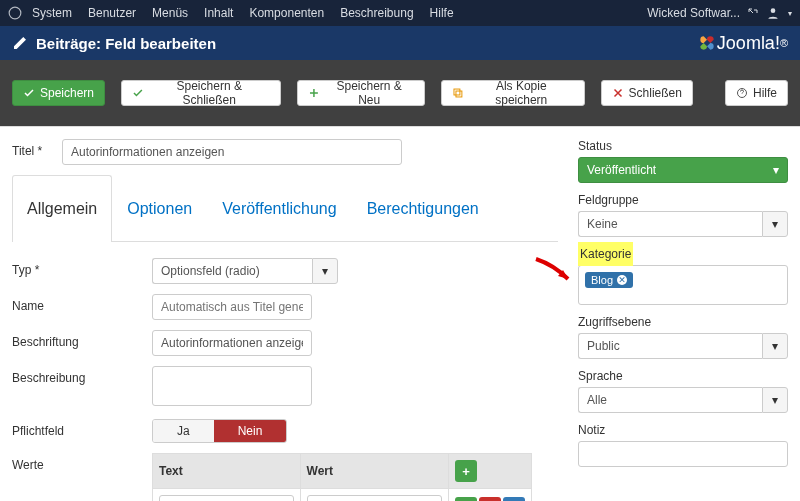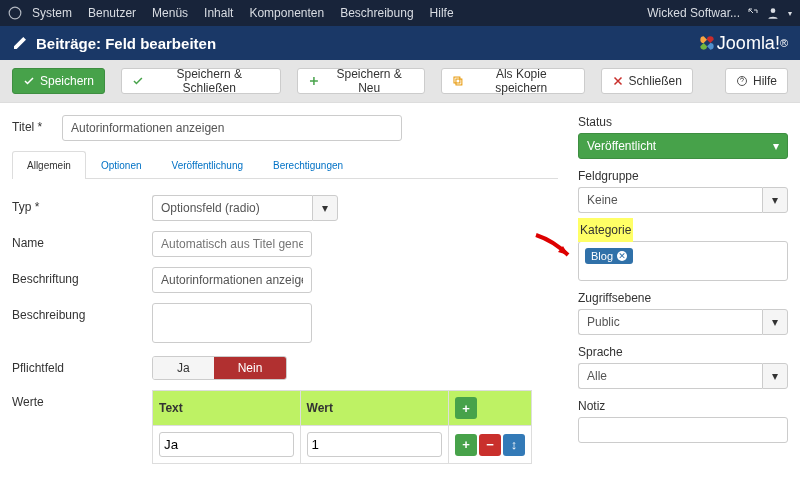--- a/index.html
+++ b/index.html
@@ -7,56 +7,56 @@
 .topbar{background:#18243a;color:#d9dde3;height:26px;display:flex;align-items:center;padding:0 8px;font-size:12px}
 .topbar .j-icon{width:14px;height:14px;margin-right:10px;opacity:.8}
 .topbar a{color:#d9dde3;text-decoration:none;margin-right:16px;cursor:pointer}
 .topbar .spacer{flex:1}
 .topbar .user{display:flex;align-items:center;gap:8px}
 .headerbar{background:#1a3867;color:#fff;height:34px;display:flex;align-items:center;padding:0 12px}
 .headerbar .edit-icon{width:16px;height:16px;margin-right:8px}
 .headerbar h1{font-size:15px;font-weight:700;flex:1}
 .headerbar .logo{display:flex;align-items:center;font-size:18px;font-weight:300}
 .headerbar .logo-mark{width:20px;height:20px}
-.toolbar{background:#e5e5e5;border-bottom:1px solid #ddd;padding:8px 12px;display:flex;gap:16px;align-items:center}
+.toolbar{background:#404040;border-bottom:1px solid #ddd;padding:20px 12px;display:flex;gap:16px;align-items:center}
 .btn{display:inline-flex;align-items:center;gap:5px;background:#fff;border:1px solid #ccc;border-radius:3px;padding:4px 10px;font-size:12px;color:#333;cursor:pointer;height:26px}
 .btn.green{background:#47a24a;border-color:#3e8e41;color:#fff}
 .btn .ic{width:12px;height:12px;display:inline-block}
 .toolbar .spacer{flex:1}
 .content{display:flex;padding:12px}
 .main{flex:1;padding-right:20px}
 .side{width:210px}
 .row{display:flex;align-items:flex-start;margin-bottom:10px}
 .row .lbl{width:140px;padding-top:5px;font-size:12px;color:#333}
 .row .fld{flex:1}
 input[type=text],textarea,select,.selectbox{width:160px;border:1px solid #ccc;border-radius:3px;padding:5px 8px;font-size:12px;color:#555;background:#fff}
 .titlefield{width:340px!important}
 textarea{height:40px;resize:none}
 .tabs{border-bottom:1px solid #ddd;display:flex;margin-bottom:16px}
-.tab{padding:8px 14px;font-size:10px;color:#0071c5;cursor:pointer;border:1px solid transparent;border-bottom:none;border-radius:3px 3px 0 0;margin-bottom:-1px}
+.tab{padding:24px 14px;font-size:16px;color:#0071c5;cursor:pointer;border:1px solid transparent;border-bottom:none;border-radius:3px 3px 0 0;margin-bottom:-1px}
 .tab.active{color:#333;border-color:#ddd;background:#fff}
 .dropdown{position:relative;display:inline-flex}
 .dropdown input{border-radius:3px 0 0 3px;border-right:none}
 .dropdown .caret{width:26px;border:1px solid #ccc;border-radius:0 3px 3px 0;background:#f5f5f5;display:flex;align-items:center;justify-content:center;cursor:pointer}
 .btngroup{display:inline-flex;border:1px solid #ccc;border-radius:3px;overflow:hidden}
 .btngroup div{padding:4px 24px;font-size:12px;cursor:pointer;background:#f5f5f5}
 .btngroup .sel{background:#b13030;color:#fff}
 .highlight{background:#ffff66;padding:5px 2px}
 .arrow{position:absolute;width:40px;height:30px;pointer-events:none}
 .side-lbl{font-size:12px;color:#333;margin-bottom:4px;margin-top:10px}
 .side-lbl:first-child{margin-top:0}
 .side .dropdown,.side .dropdown input{width:100%}
 .side .dropdown input{flex:1;width:auto}
 .statusbtn{background:#47a24a;color:#fff;border:1px solid #3e8e41;border-radius:3px;padding:5px 8px;font-size:12px;display:flex;justify-content:space-between;align-items:center;cursor:pointer}
 .catbox{border:1px solid #ccc;border-radius:3px;padding:6px;min-height:40px}
 .tag{background:#3071a9;color:#fff;border-radius:3px;padding:2px 6px;font-size:11px;display:inline-flex;align-items:center;gap:4px}
 .tag .x{width:10px;height:10px;background:#fff;border-radius:50%;display:inline-flex;align-items:center;justify-content:center;color:#3071a9;font-size:9px;cursor:pointer}
 table.values{border-collapse:collapse;width:380px}
 table.values th,table.values td{border:1px solid #ddd;padding:6px;font-size:12px;text-align:left}
-table.values th{background:#bef264;font-weight:bold}
+table.values th{background:#e5e5e5;font-weight:bold}
 table.values input{width:100%;border:1px solid #ccc;border-radius:3px;padding:4px}
 .rowbtns{display:flex;gap:2px}
 .sq{width:22px;height:22px;border-radius:3px;display:flex;align-items:center;justify-content:center;color:#fff;font-size:13px;font-weight:bold;cursor:pointer}
 .sq.g{background:#47a24a}.sq.r{background:#c9302c}.sq.b{background:#337ab7}
 .rel{position:relative}
 </style>
 </head>
 <body>
 
 <div class="topbar">

